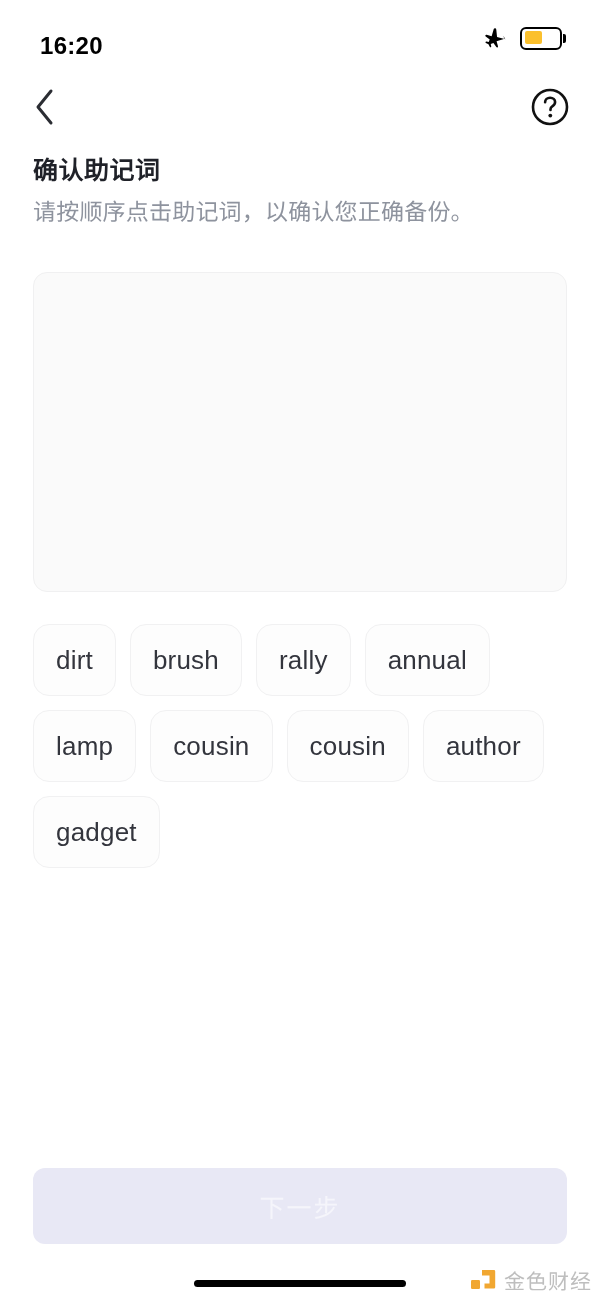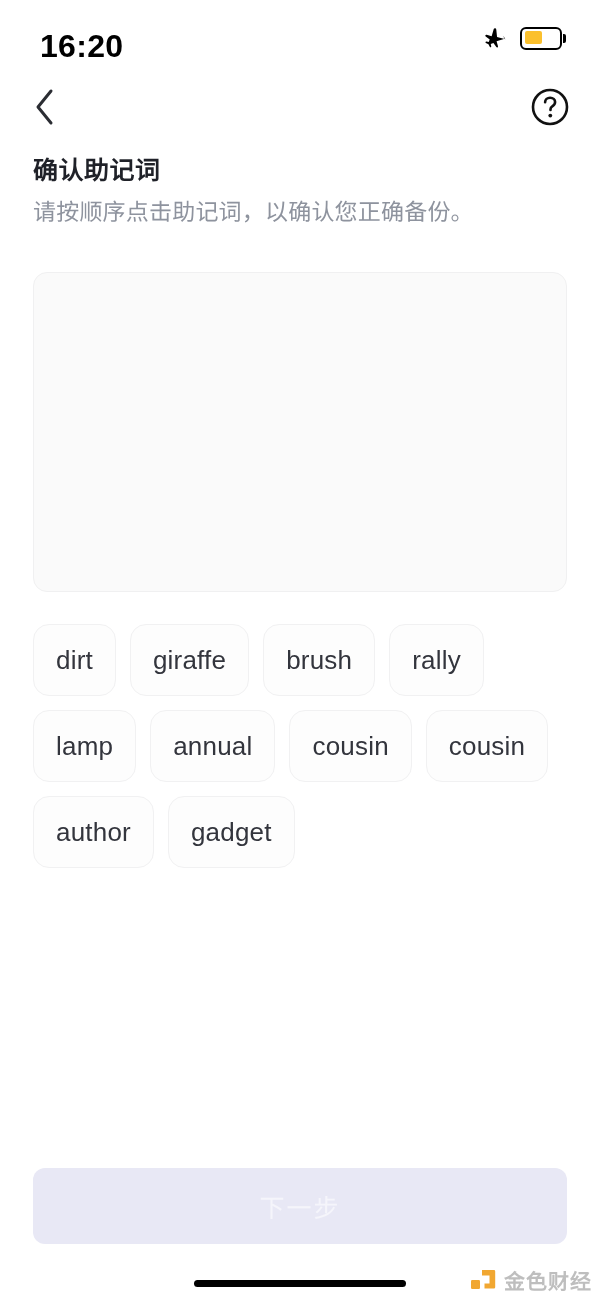--- a/index.html
+++ b/index.html
@@ -27,21 +27,21 @@
     top: 0; left: 0;
     width: 600px;
     height: 72px;
     display: flex;
     align-items: center;
     justify-content: space-between;
     padding: 0 34px 0 40px;
   }
 
   .status-time {
-    font-size: 32px;
+    font-size: 24px;
     font-weight: bold;
     color: #000000;
     letter-spacing: 0.3px;
     line-height: 1;
     padding-top: 4px;
     margin-top: 16px;
   }
 
   .status-right {
     display: flex;
@@ -211,21 +211,21 @@
     right: 8px;
     bottom: 6px;
     display: flex;
     align-items: center;
     gap: 7px;
     opacity: 0.92;
   }
   .watermark-logo { display: block; }
   .watermark-text {
     font-size: 21px;
-    font-weight: bold;
+    font-weight: normal;
     color: #b9b9b9;
     letter-spacing: 1px;
     line-height: 1;
     text-align: right;
   }
 </style>
 </head>
 <body>
 
 <div class="phone">
@@ -262,25 +262,24 @@
 
   <div class="heading-block">
     <div class="page-title">确认助记词</div>
     <div class="page-subtitle">请按顺序点击助记词，以确认您正确备份。</div>
   </div>
 
   <div class="answer-card"></div>
 
   <div class="word-pool">
       <div class="word-chip">dirt</div>
-      <div class="word-chip">giraffe</div>
       <div class="word-chip">brush</div>
       <div class="word-chip">rally</div>
+      <div class="word-chip">annual</div>
       <div class="word-chip">lamp</div>
-      <div class="word-chip">annual</div>
       <div class="word-chip">cousin</div>
       <div class="word-chip">cousin</div>
       <div class="word-chip">author</div>
       <div class="word-chip">gadget</div>
     </div>
 
   <button class="next-button" disabled="">下一步</button>
 
   <div class="home-indicator"></div>
 

